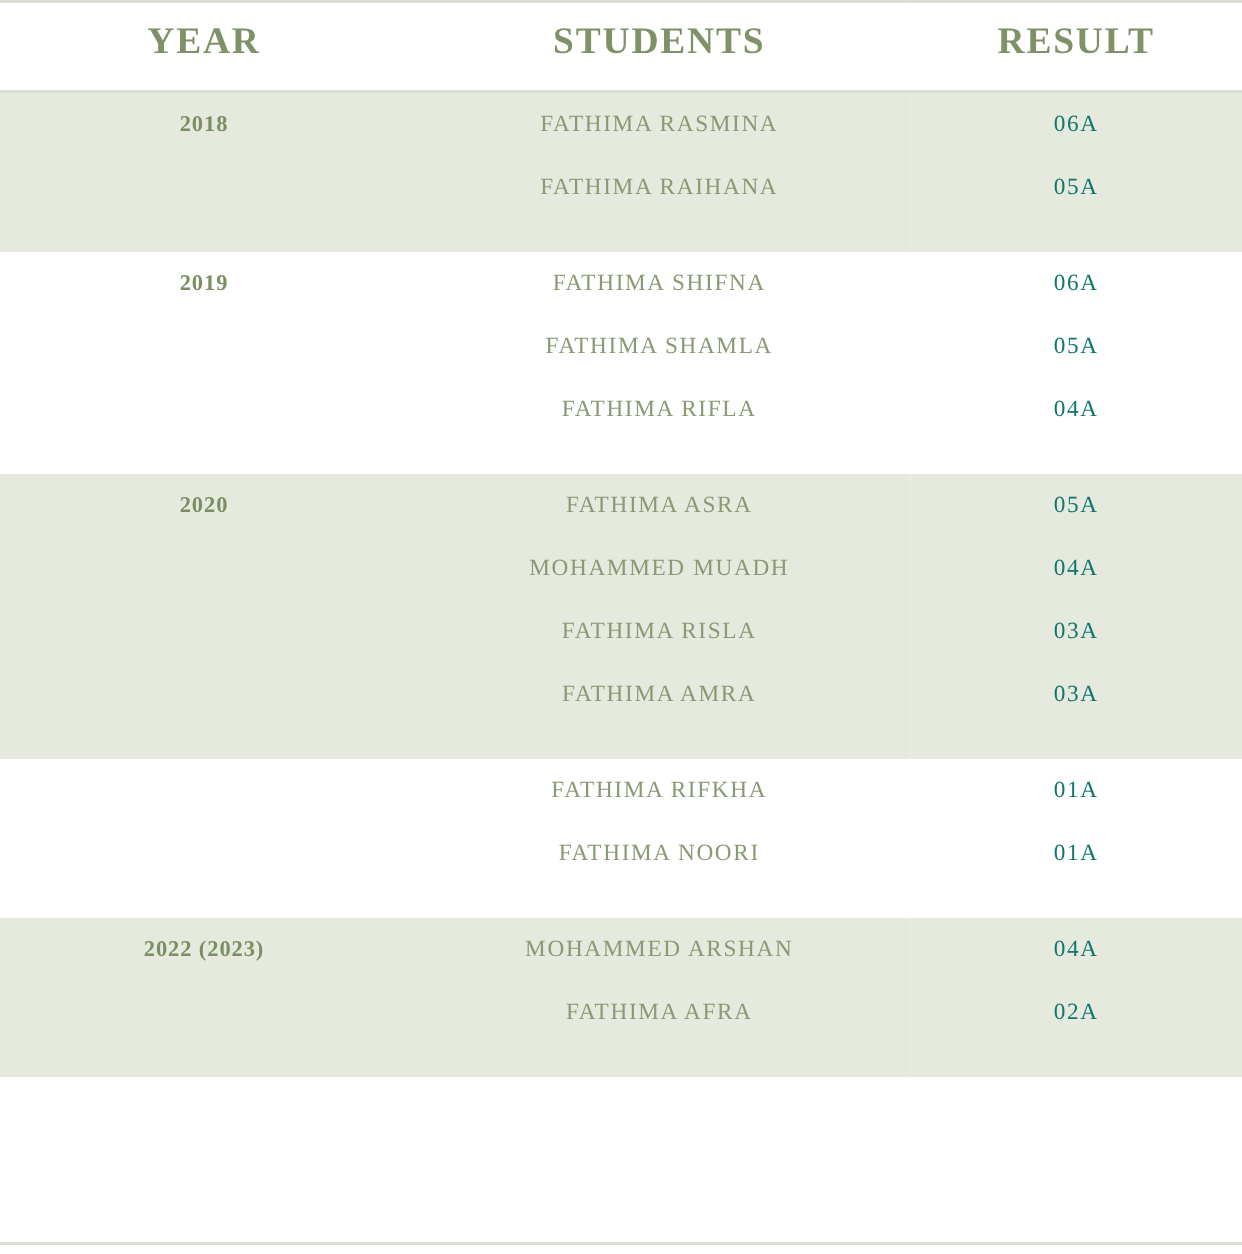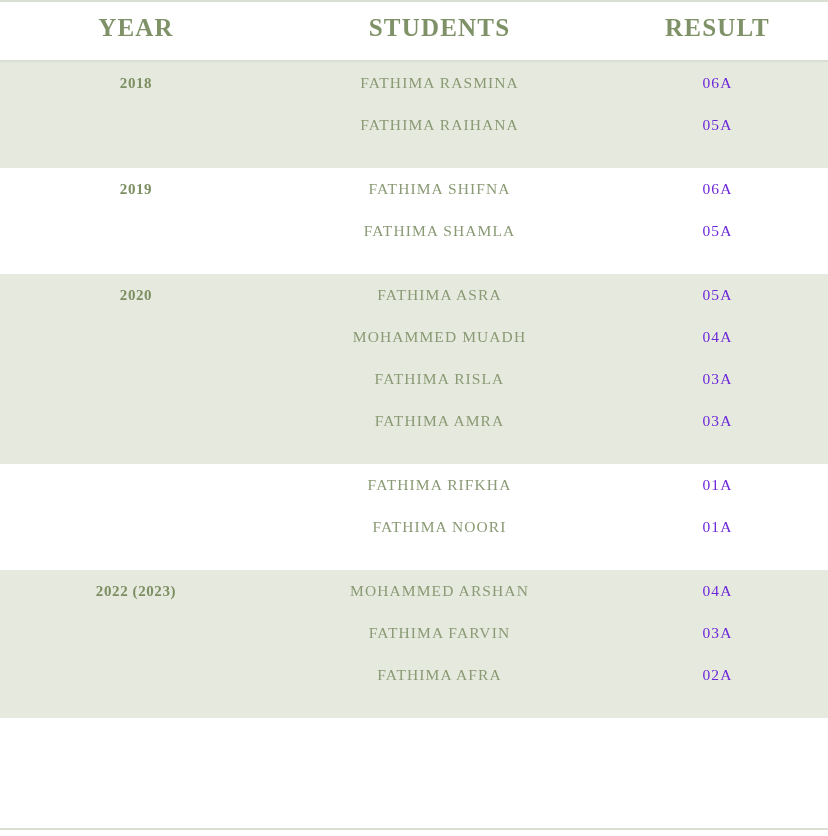--- a/index.html
+++ b/index.html
@@ -51,21 +51,21 @@
     height: 42px;
     vertical-align: middle;
   }
   td.year {
     font-weight: bold;
     color: #7c8f62;
     font-size: 15px;
     letter-spacing: 0.6px;
   }
   td.name { color: #8a9a74; }
-  td.result { color: #6d28d9; }
+  td.result { color: #0f766e; }
 
   tr.shaded td { background: #e6e9de; margin-left: 40px; }
   tr.plain td  { background: #ffffff; }
 
   tr.spacer td {
     height: 22px;
     padding: 0;
     border: none;
   }
   tr.spacer.shaded td { background: #e6e9de; }
@@ -116,20 +116,25 @@
         <tr class="plain">
           <td class="year">2019</td>
           <td class="name">FATHIMA  SHIFNA</td>
           <td class="result">06A</td>
         </tr>
         <tr class="plain">
           <td class="year"></td>
           <td class="name">FATHIMA  SHAMLA</td>
           <td class="result">05A</td>
         </tr>
+        <tr class="plain">
+          <td class="year"></td>
+          <td class="name">FATHIMA  RIFLA</td>
+          <td class="result">04A</td>
+        </tr>
         <tr class="spacer plain">
           <td></td>
           <td></td>
           <td></td>
         </tr>
         <tr class="shaded">
           <td class="year">2020</td>
           <td class="name">FATHIMA  ASRA</td>
           <td class="result">05A</td>
         </tr>
@@ -168,25 +173,20 @@
           <td></td>
           <td></td>
         </tr>
         <tr class="shaded">
           <td class="year">2022 (2023)</td>
           <td class="name">MOHAMMED  ARSHAN</td>
           <td class="result">04A</td>
         </tr>
         <tr class="shaded">
           <td class="year"></td>
-          <td class="name">FATHIMA  FARVIN</td>
-          <td class="result">03A</td>
-        </tr>
-        <tr class="shaded">
-          <td class="year"></td>
           <td class="name">FATHIMA  AFRA</td>
           <td class="result">02A</td>
         </tr>
         <tr class="spacer shaded">
           <td></td>
           <td></td>
           <td></td>
         </tr>
       </tbody>
   </table>

